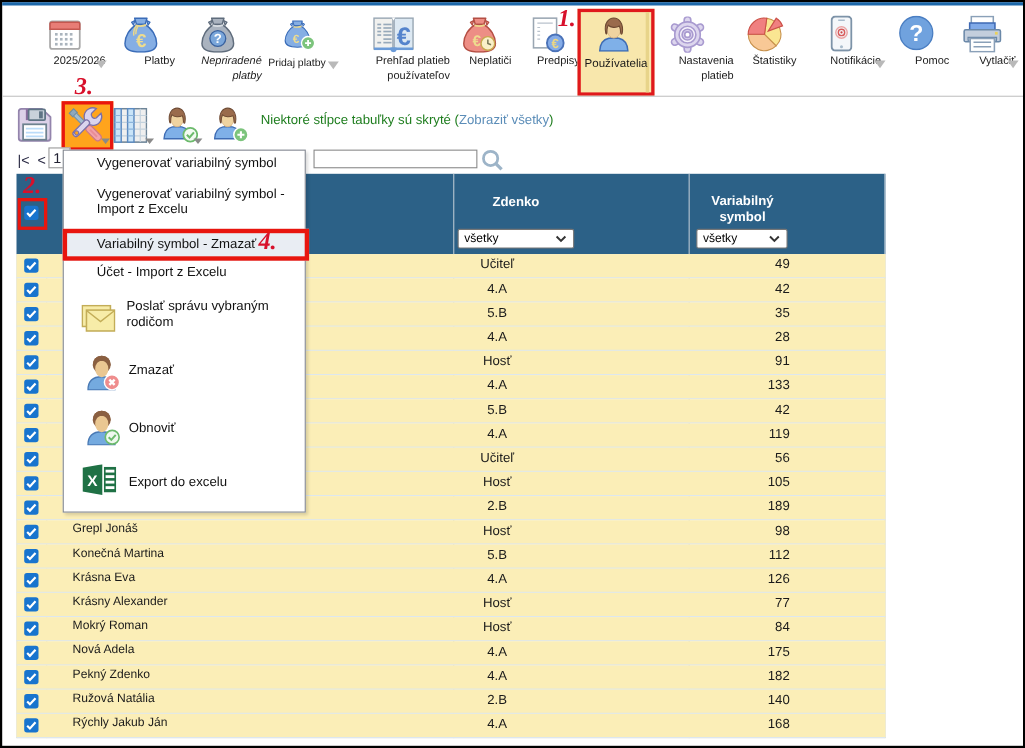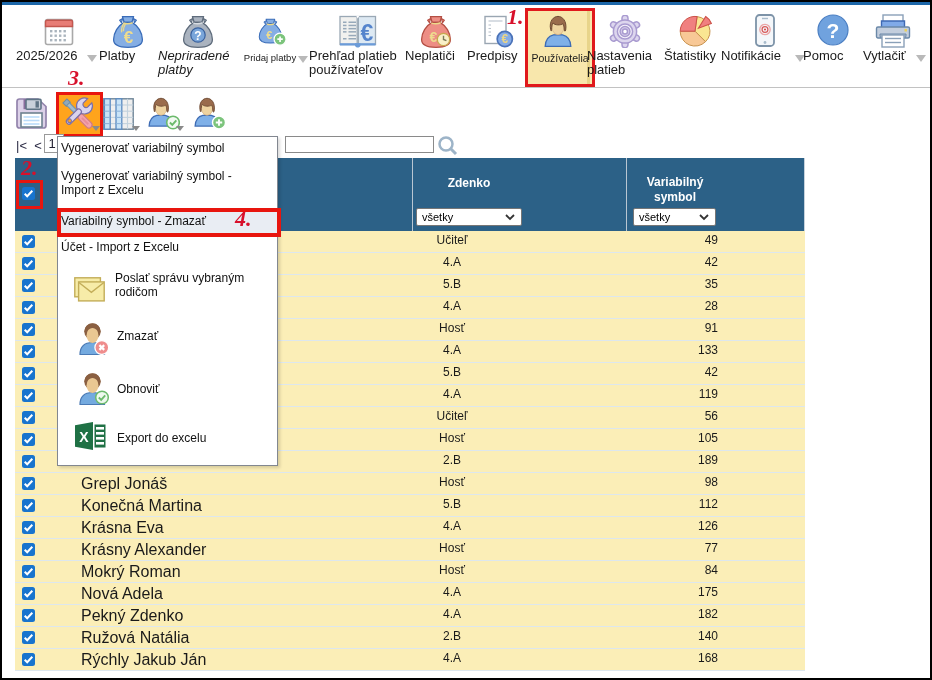--- a/index.html
+++ b/index.html
@@ -1,31 +1,31 @@
 <!DOCTYPE html>
 <html><head>
 <meta charset="utf-8">
 <style>
 * { margin:0; padding:0; box-sizing:border-box; }
 html,body { width:932px; height:680px; overflow:hidden; background:#fff; }
 body { font-family:"Liberation Sans", sans-serif; position:relative; }
 #frame { position:absolute; left:0; top:0; width:932px; height:680px; border:2px solid #000; background:#fff; }
 .abs { position:absolute; }
-.lbl { position:absolute; font-size:13px; line-height:13.5px; color:#1a1a1a; text-align:left; white-space:nowrap; }
+.lbl { position:absolute; font-size:10px; line-height:13.5px; color:#1a1a1a; text-align:right; white-space:nowrap; }
 .lbl2 { position:absolute; font-size:9.5px; color:#1a1a1a; text-align:center; white-space:nowrap; }
 .caret { position:absolute; width:0; height:0; border-left:5px solid transparent; border-right:5px solid transparent; border-top:7px solid #b9b9b9; }
 .caret2 { position:absolute; width:0; height:0; border-left:4px solid transparent; border-right:4px solid transparent; border-top:5px solid #8a8a8a; }
 .rednum { position:absolute; color:#d8102b; font-weight:bold; font-style:italic; font-size:22px; line-height:22px; font-family:"Liberation Serif", serif; }
 .cb { position:absolute; width:13px; height:13px; background:#1874ce; border-radius:2.5px; }
 .cb svg { position:absolute; left:0; top:0; }
 .row { position:absolute; left:13px; width:790px; height:22px; background:#fbeeb7; border-bottom:1px solid #dde7ee; }
-.row .c1 { position:absolute; left:66px; top:2px; font-size:16px; color:#1a1a1a; }
+.row .c1 { position:absolute; left:51px; top:2px; font-size:11px; color:#1a1a1a; }
 .row .c2 { position:absolute; left:380px; width:114px; top:2px; font-size:12px; color:#1a1a1a; text-align:center; }
 .row .c3 { position:absolute; left:587px; width:116px; top:2px; font-size:12px; color:#1a1a1a; text-align:right; }
-.menuitem { position:absolute; left:59px; font-size:12px; color:#111; }
+.menuitem { position:absolute; left:86px; font-size:12px; color:#111; }
 </style>
 </head>
 <body>
 <div id="frame">
 
   <div class="abs" style="left:0;top:0;width:928px;height:3px;background:#1c67a9;"></div>
 
   <div id="toolbar1">
 
     <svg class="abs" style="left:42px;top:14px;" width="30" height="31" viewBox="0 0 30 31">
@@ -280,20 +280,21 @@
       <path d="M11,17 L17.3,17 L17,22.5 Q14,24.5 11.2,22.5 Z" fill="#e3c085" stroke="#c9a36b" stroke-width="0.8"></path>
       <path d="M1.2,31.3 C1.5,24.5 5,20.8 9.5,19.8 L18.5,19.8 C23,20.8 26.5,24.5 26.8,31.3 Z" fill="#7fb0e8" stroke="#3e6cb4" stroke-width="1.3"></path>
       <ellipse cx="14" cy="12" rx="6.1" ry="7.6" fill="#efd3a0" stroke="#dcb786" stroke-width="0.8"></ellipse>
       <path d="M6.6,14.5 C4.9,5.8 9.6,1.4 14,1.4 C18.4,1.4 23.1,5.8 21.7,15 C21.4,16.6 20.5,16.6 20.3,15 C20.1,11.8 19.7,9.9 19,8.7 C16.5,10.4 10.8,10.4 9,7.9 C8,9.4 7.7,11.6 7.6,14.7 C7.5,16.4 6.9,16.4 6.6,14.5 Z" fill="#9a6b4c" stroke="#6e4a33" stroke-width="1"></path>
       </g>
       <circle cx="25" cy="25.5" r="6.5" fill="#7cc47c" stroke="#fff" stroke-width="1.4"></circle>
       <path d="M21.8,25.5 h6.4 M25,22.3 v6.4" stroke="#fff" stroke-width="1.9"></path>
     </svg>
   </div>
 
+  <div class="abs" style="left:235px;top:100px;font-size:12px;color:#1e7d1e;">Niektoré stĺpce tabuľky sú skryté <span style="color:#1e7d1e;">(</span><span style="color:#5b8db8;">Zobraziť všetky</span><span style="color:#1e7d1e;">)</span></div>
 
   <div class="abs" style="left:14px;top:136px;font-size:13px;color:#2a2a44;">|&lt; &nbsp;&lt;</div>
   <div class="abs" style="left:42px;top:132px;width:20px;height:19px;border:1px solid #9a9a9a;background:#fff;font-size:13px;color:#223;text-align:center;line-height:17px;padding-right:4px;">1</div>
 
   <div class="abs" style="left:283px;top:134px;width:149px;height:17px;border:1px solid #8a8a8a;background:#fff;"></div>
   <svg class="abs" style="left:435px;top:133px;" width="22" height="22" viewBox="0 0 22 22">
     <circle cx="9" cy="9" r="6.5" fill="none" stroke="#9db4c8" stroke-width="2.5"></circle>
     <line x1="13.5" y1="13.5" x2="19" y2="19" stroke="#9db4c8" stroke-width="3"></line>
   </svg>
 

